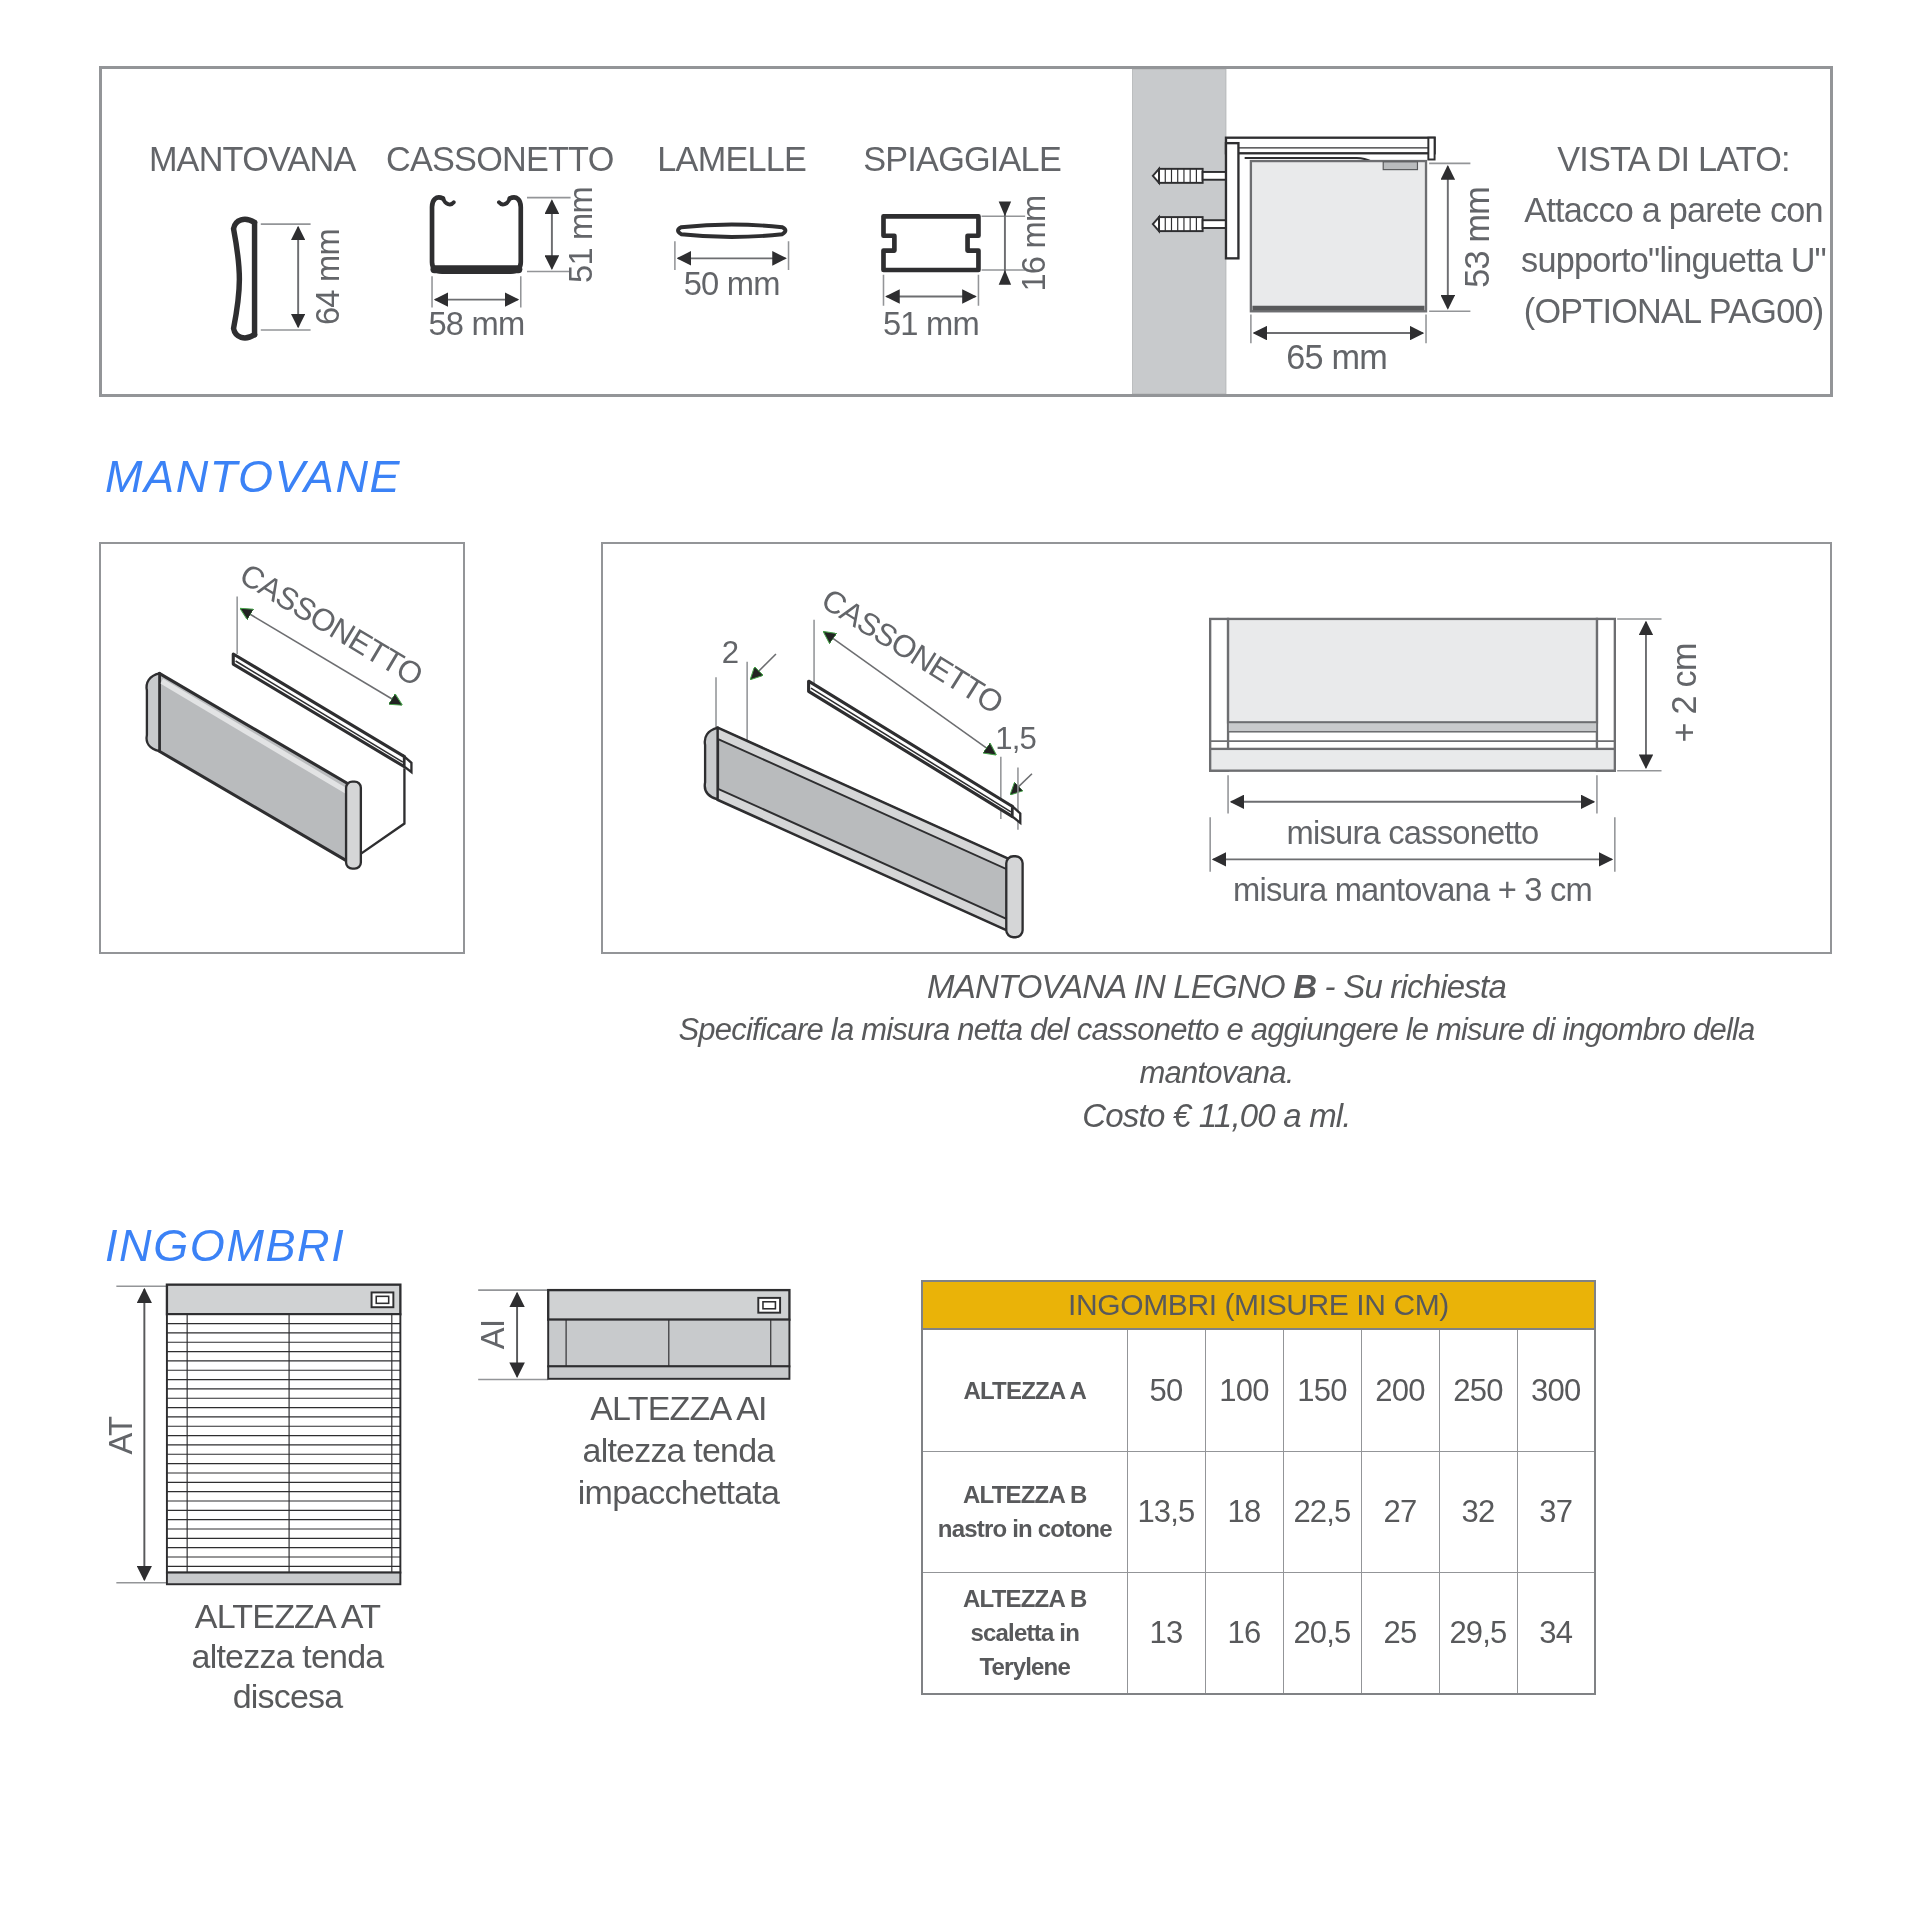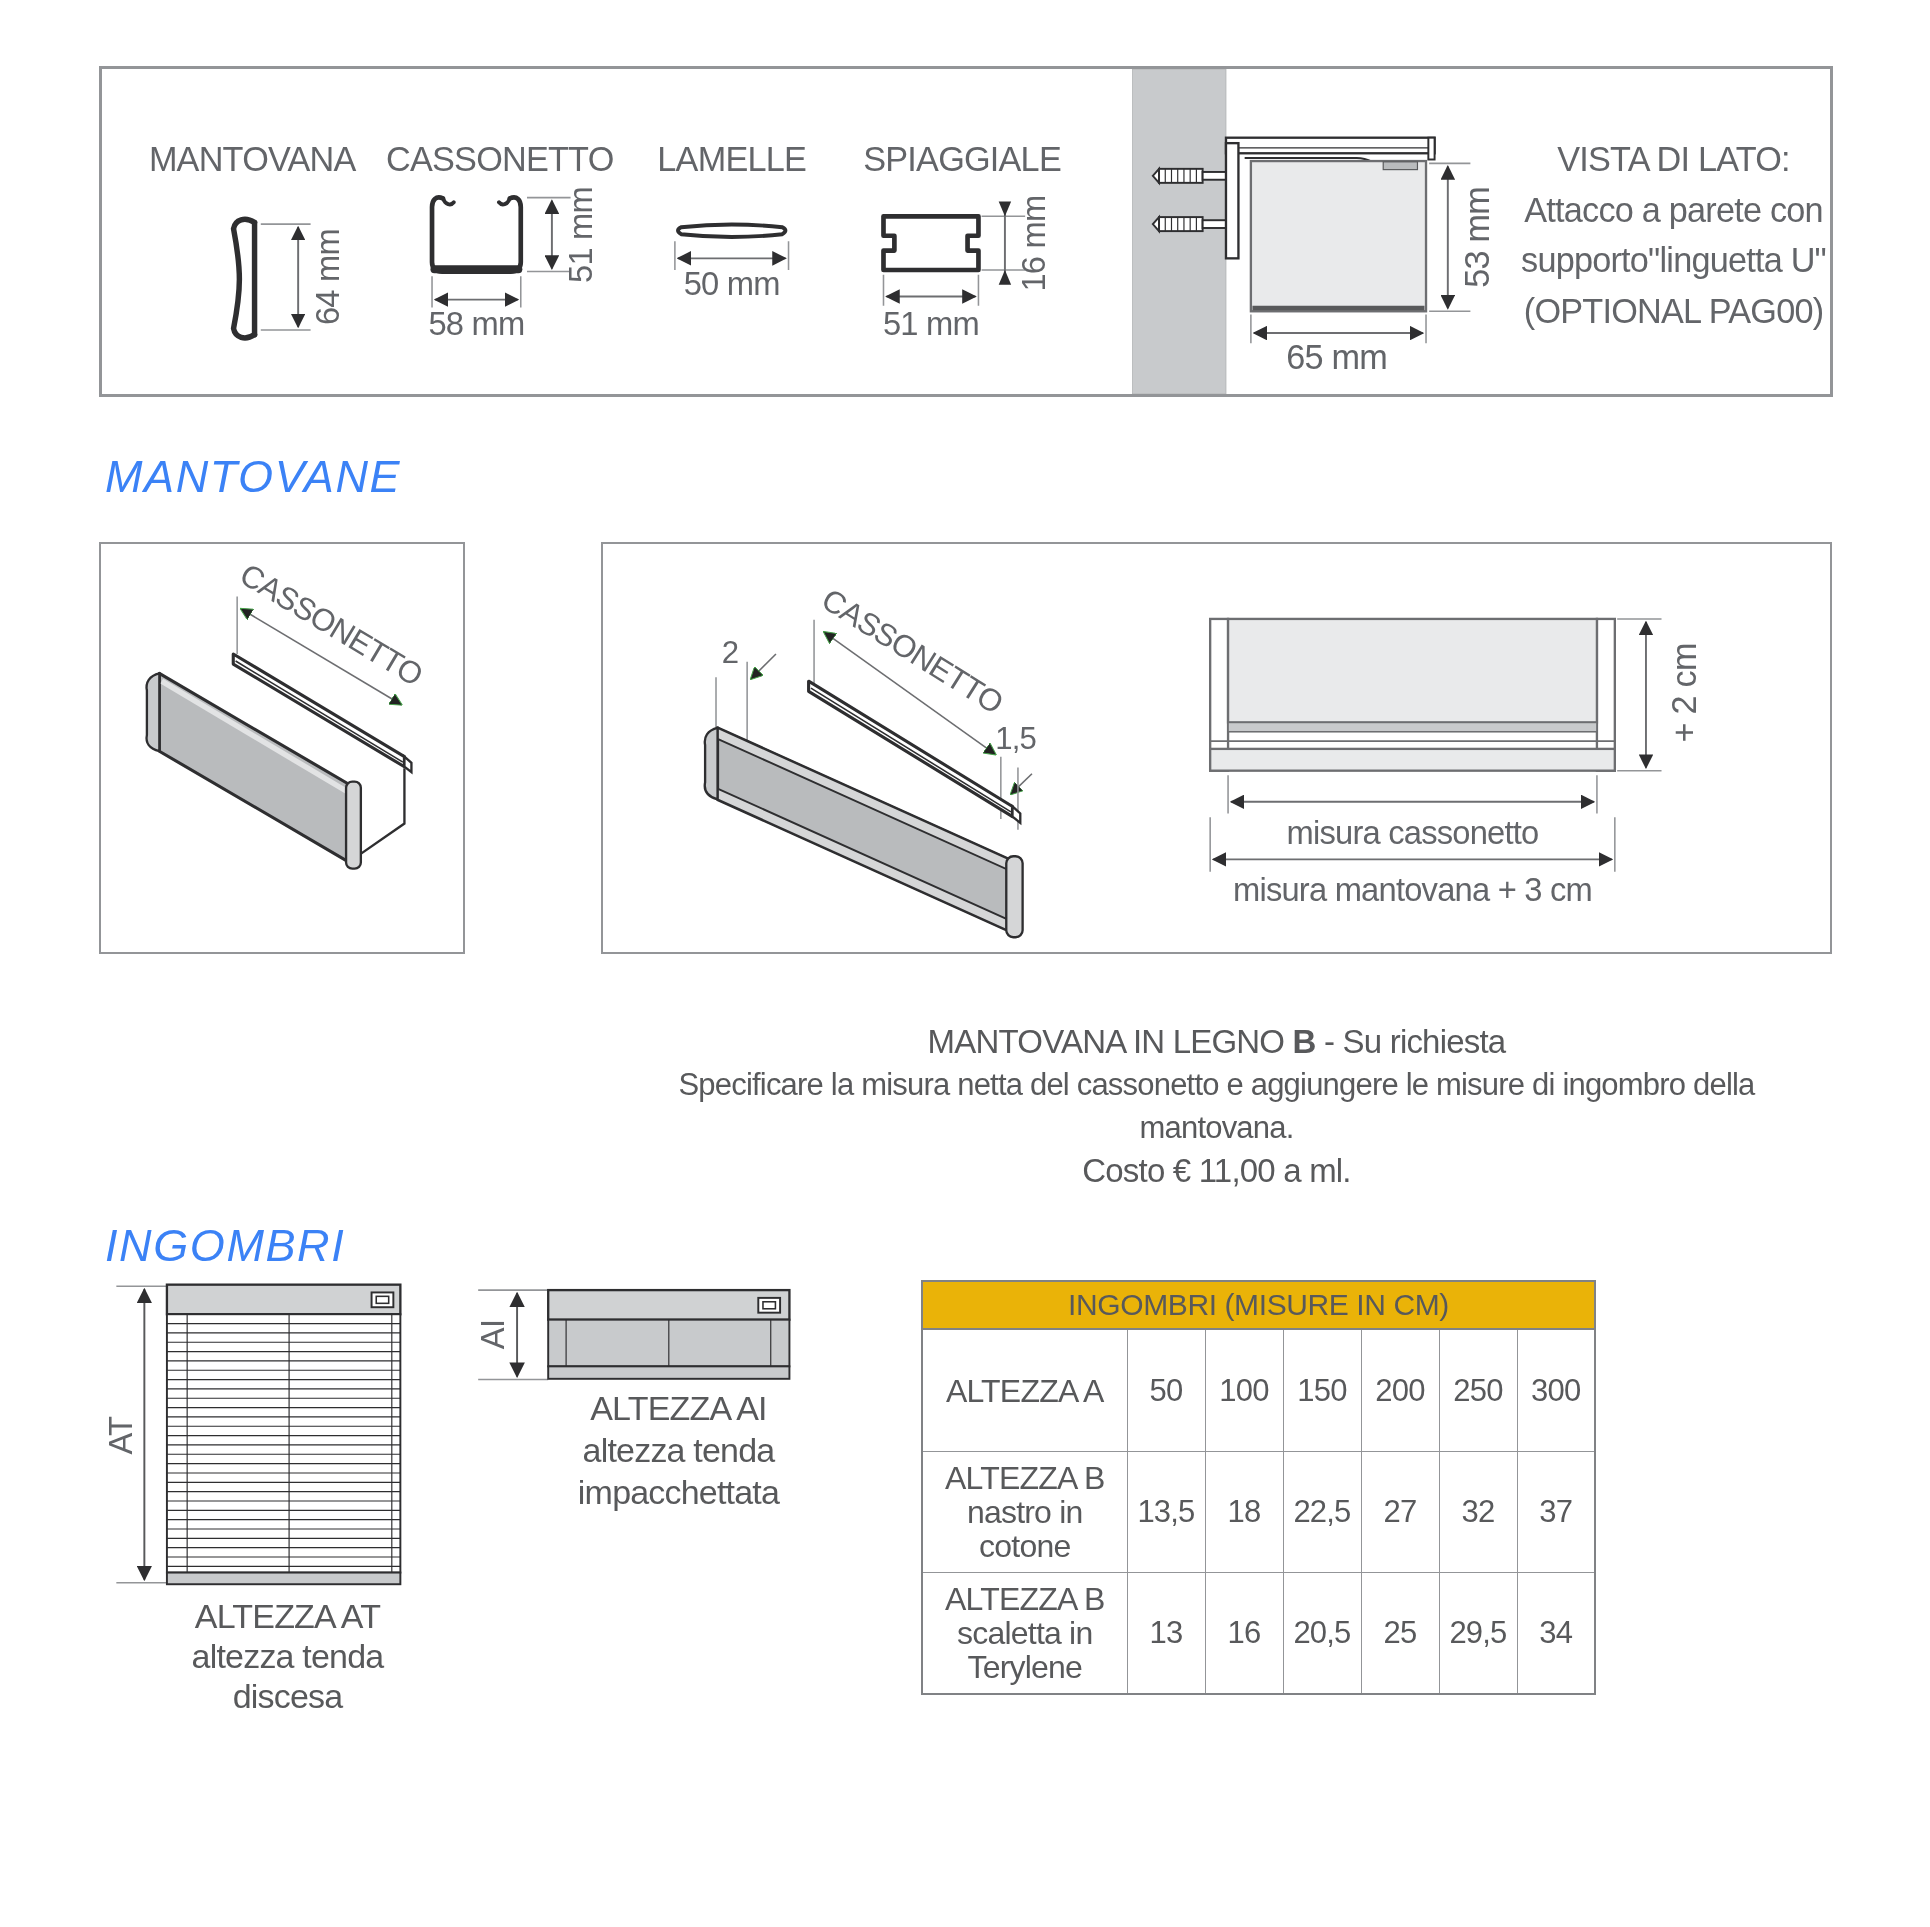--- a/index.html
+++ b/index.html
@@ -12,21 +12,21 @@
   .t44{font-size:44px;letter-spacing:-1px;}
   .t42{font-size:42px;letter-spacing:-1px;}
   .t40{font-size:40px;letter-spacing:-1px;}
   .sec-title{position:absolute;font-style:italic;font-size:45px;color:#3b82f6;letter-spacing:1.6px;}
   .caption{position:absolute;text-align:center;color:#58595b;font-size:33px;line-height:43px;letter-spacing:-0.8px;}
   .caption .b{font-weight:bold;}
   .capsmall{font-size:31px;}
   table.ing{position:absolute;left:921px;top:1280px;width:672px;border-collapse:collapse;table-layout:fixed;color:#58595b;}
   table.ing th{background:#eab308;border:2.3px solid #808285;font-weight:normal;font-size:30px;height:44px;letter-spacing:-0.4px;}
   table.ing td{border:1.6px solid #939598;text-align:center;font-size:31px;letter-spacing:-0.8px;}
-  table.ing td.lbl{font-weight:normal;font-size:32px;line-height:34px;}
+  table.ing td.lbl{font-weight:bold;font-size:24px;line-height:34px;}
   table.ing td.lbl span{display:block;}
   table.ing td.lbl span:empty{display:none;}
   table.ing tr.r1 td{height:119px;}
   table.ing tr.r2 td{height:118px;}
   table.ing tr.r3 td{height:118px;}
   table.ing{border:2.3px solid #808285;}
 </style>
 </head>
 <body>
 
@@ -232,21 +232,21 @@
       <line x1="807" y1="330" x2="1273" y2="330" stroke="#6d6e71" stroke-width="2.5" marker-start="url(#ah4)" marker-end="url(#ah4)"></line>
       <text class="t42" x="1040" y="384" text-anchor="middle">misura cassonetto</text>
     </g>
     <g>
       <path d="M780,350 V420 M1300,350 V420" stroke="#939598" stroke-width="2"></path>
       <line x1="784" y1="404" x2="1296" y2="404" stroke="#6d6e71" stroke-width="2.5" marker-start="url(#ah4)" marker-end="url(#ah4)"></line>
       <text class="t42" x="1040" y="458" text-anchor="middle">misura mantovana + 3 cm</text>
     </g>
   </svg>
 
-  <div class="caption" style="left:601px;top:1020px;width:1231px;">
+  <div class="caption" style="left:601px;top:965px;width:1231px;font-style:italic;">
     <div><span>MANTOVANA IN LEGNO </span><span class="b">B</span><span> - Su richiesta</span></div>
     <div class="capsmall">Specificare la misura netta del cassonetto e aggiungere le misure di ingombro della mantovana.</div>
     <div>Costo € 11,00 a ml.</div>
   </div>
 
   <div class="sec-title" style="left:105px;top:1220px;">INGOMBRI</div>
 
   <svg style="left:93px;top:1269px;" width="747" height="327" viewBox="0 0 960 420">
     <defs>
       <marker id="ah5" viewBox="0 0 10 10" refX="9" refY="5" markerWidth="8" markerHeight="8" orient="auto-start-reverse">

